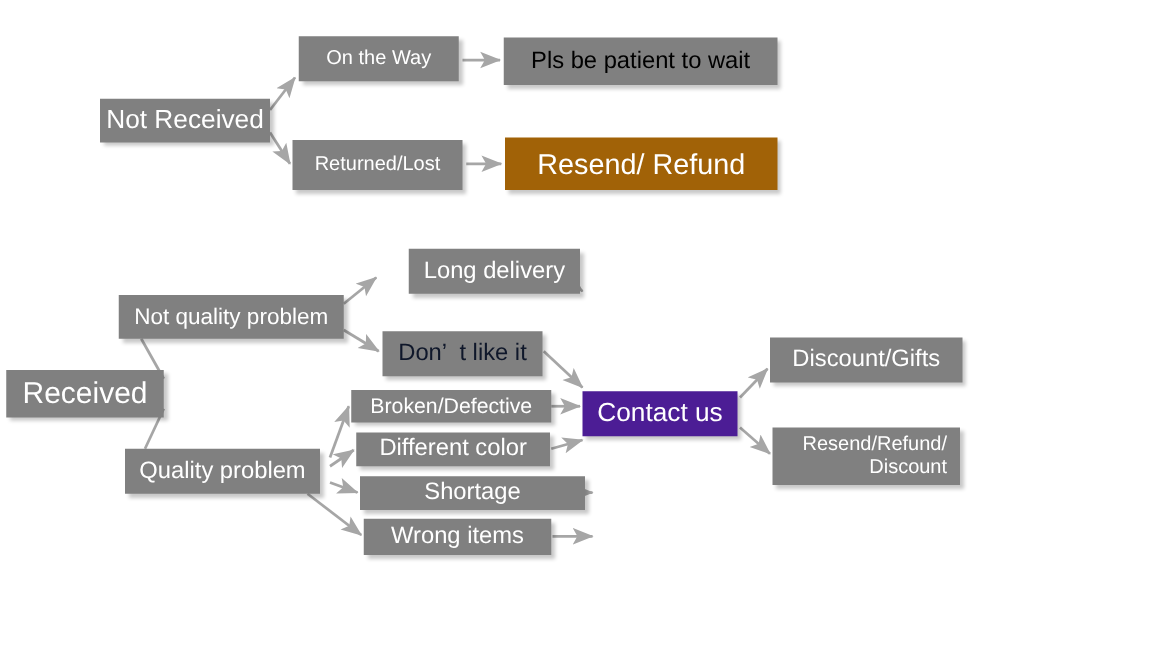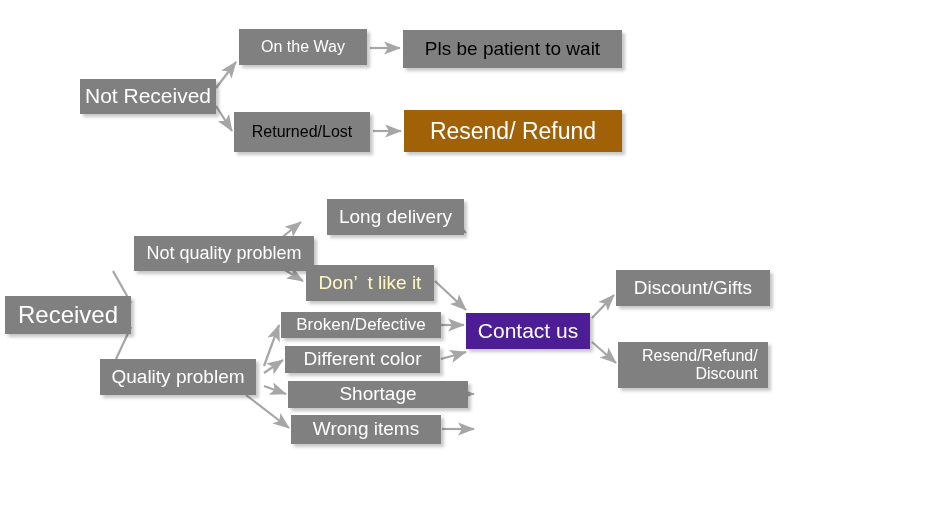--- a/index.html
+++ b/index.html
@@ -60,27 +60,27 @@
         <path d="M441,394 L474,394" stroke="#a6a6a6" stroke-width="2.2" fill="none" marker-end="url(#ah)"></path>
         <path d="M442,429 L474,429" stroke="#a6a6a6" stroke-width="2.2" fill="none" marker-end="url(#ah)"></path>
         <path d="M592,318 L614,295" stroke="#a6a6a6" stroke-width="2.2" fill="none" marker-end="url(#ah)"></path>
         <path d="M592,342 L616,363" stroke="#a6a6a6" stroke-width="2.2" fill="none" marker-end="url(#ah)"></path>
       </g>
   </svg>
   <div id="nodes">
       <div class="node" style="left: 80px; top: 79px; width: 136px; height: 35px; font-size: 21px; background: rgb(128, 128, 128); color: rgb(255, 255, 255);">Not Received</div>
       <div class="node" style="left: 239px; top: 29px; width: 128px; height: 36px; font-size: 16px; background: rgb(128, 128, 128); color: rgb(255, 255, 255);">On the Way</div>
       <div class="node" style="left: 403px; top: 30px; width: 219px; height: 38px; font-size: 19px; background: rgb(128, 128, 128); color: #000000;">Pls be patient to wait</div>
-      <div class="node" style="left: 234px; top: 112px; width: 136px; height: 40px; font-size: 16px; background: rgb(128, 128, 128); color: #000000;">Returned/Lost</div>
+      <div class="node" style="left: 234px; top: 112px; width: 136px; height: 40px; font-size: 16px; background: rgb(128, 128, 128); color: #ffffff;">Returned/Lost</div>
       <div class="node" style="left: 404px; top: 110px; width: 218px; height: 42px; font-size: 23px; background: #a16207; color: rgb(255, 255, 255);">Resend/ Refund</div>
       <div class="node" style="left: 5px; top: 296px; width: 126px; height: 38px; font-size: 24px; background: rgb(128, 128, 128); color: rgb(255, 255, 255);">Received</div>
-      <div class="node" style="left: 95px; top: 236px; width: 180px; height: 35px; font-size: 18px; background: rgb(128, 128, 128); color: rgb(255, 255, 255); margin-left: 39px;">Not quality problem</div>
+      <div class="node" style="left: 95px; top: 236px; width: 180px; height: 35px; font-size: 18px; background: rgb(128, 128, 128); color: rgb(255, 255, 255);">Not quality problem</div>
       <div class="node" style="left: 100px; top: 359px; width: 156px; height: 36px; font-size: 19px; background: rgb(128, 128, 128); color: rgb(255, 255, 255);">Quality problem</div>
       <div class="node" style="left: 303px; top: 199px; width: 137px; height: 36px; font-size: 19px; background: rgb(128, 128, 128); color: rgb(255, 255, 255); margin-left: 24px;">Long delivery</div>
-      <div class="node" style="left: 306px; top: 265px; width: 128px; height: 36px; font-size: 19px; background: rgb(128, 128, 128); color: #fef9c3;">Don’  t like it</div>
+      <div class="node" style="left: 306px; top: 265px; width: 128px; height: 36px; font-size: 19px; background: rgb(128, 128, 128); color: #0f172a;">Don’  t like it</div>
       <div class="node" style="left: 281px; top: 312px; width: 160px; height: 26px; font-size: 17px; background: rgb(128, 128, 128); color: rgb(255, 255, 255);">Broken/Defective</div>
       <div class="node" style="left: 285px; top: 346px; width: 155px; height: 27px; font-size: 19px; background: rgb(128, 128, 128); color: rgb(255, 255, 255);">Different color</div>
       <div class="node" style="left: 288px; top: 381px; width: 180px; height: 27px; font-size: 19px; background: rgb(128, 128, 128); color: rgb(255, 255, 255);">Shortage</div>
       <div class="node" style="left: 291px; top: 415px; width: 150px; height: 29px; font-size: 19px; background: rgb(128, 128, 128); color: rgb(255, 255, 255);">Wrong items</div>
       <div class="node" style="left: 466px; top: 313px; width: 124px; height: 36px; font-size: 21px; background: #4c1d95; color: rgb(255, 255, 255);">Contact us</div>
       <div class="node" style="left: 616px; top: 270px; width: 154px; height: 36px; font-size: 19px; background: rgb(128, 128, 128); color: rgb(255, 255, 255);">Discount/Gifts</div>
       <div class="node left twoline" style="left: 618px; top: 342px; width: 150px; height: 46px; font-size: 16px; background: rgb(128, 128, 128); color: rgb(255, 255, 255);">Resend/Refund/
 Discount</div>
     </div>
 </div>

